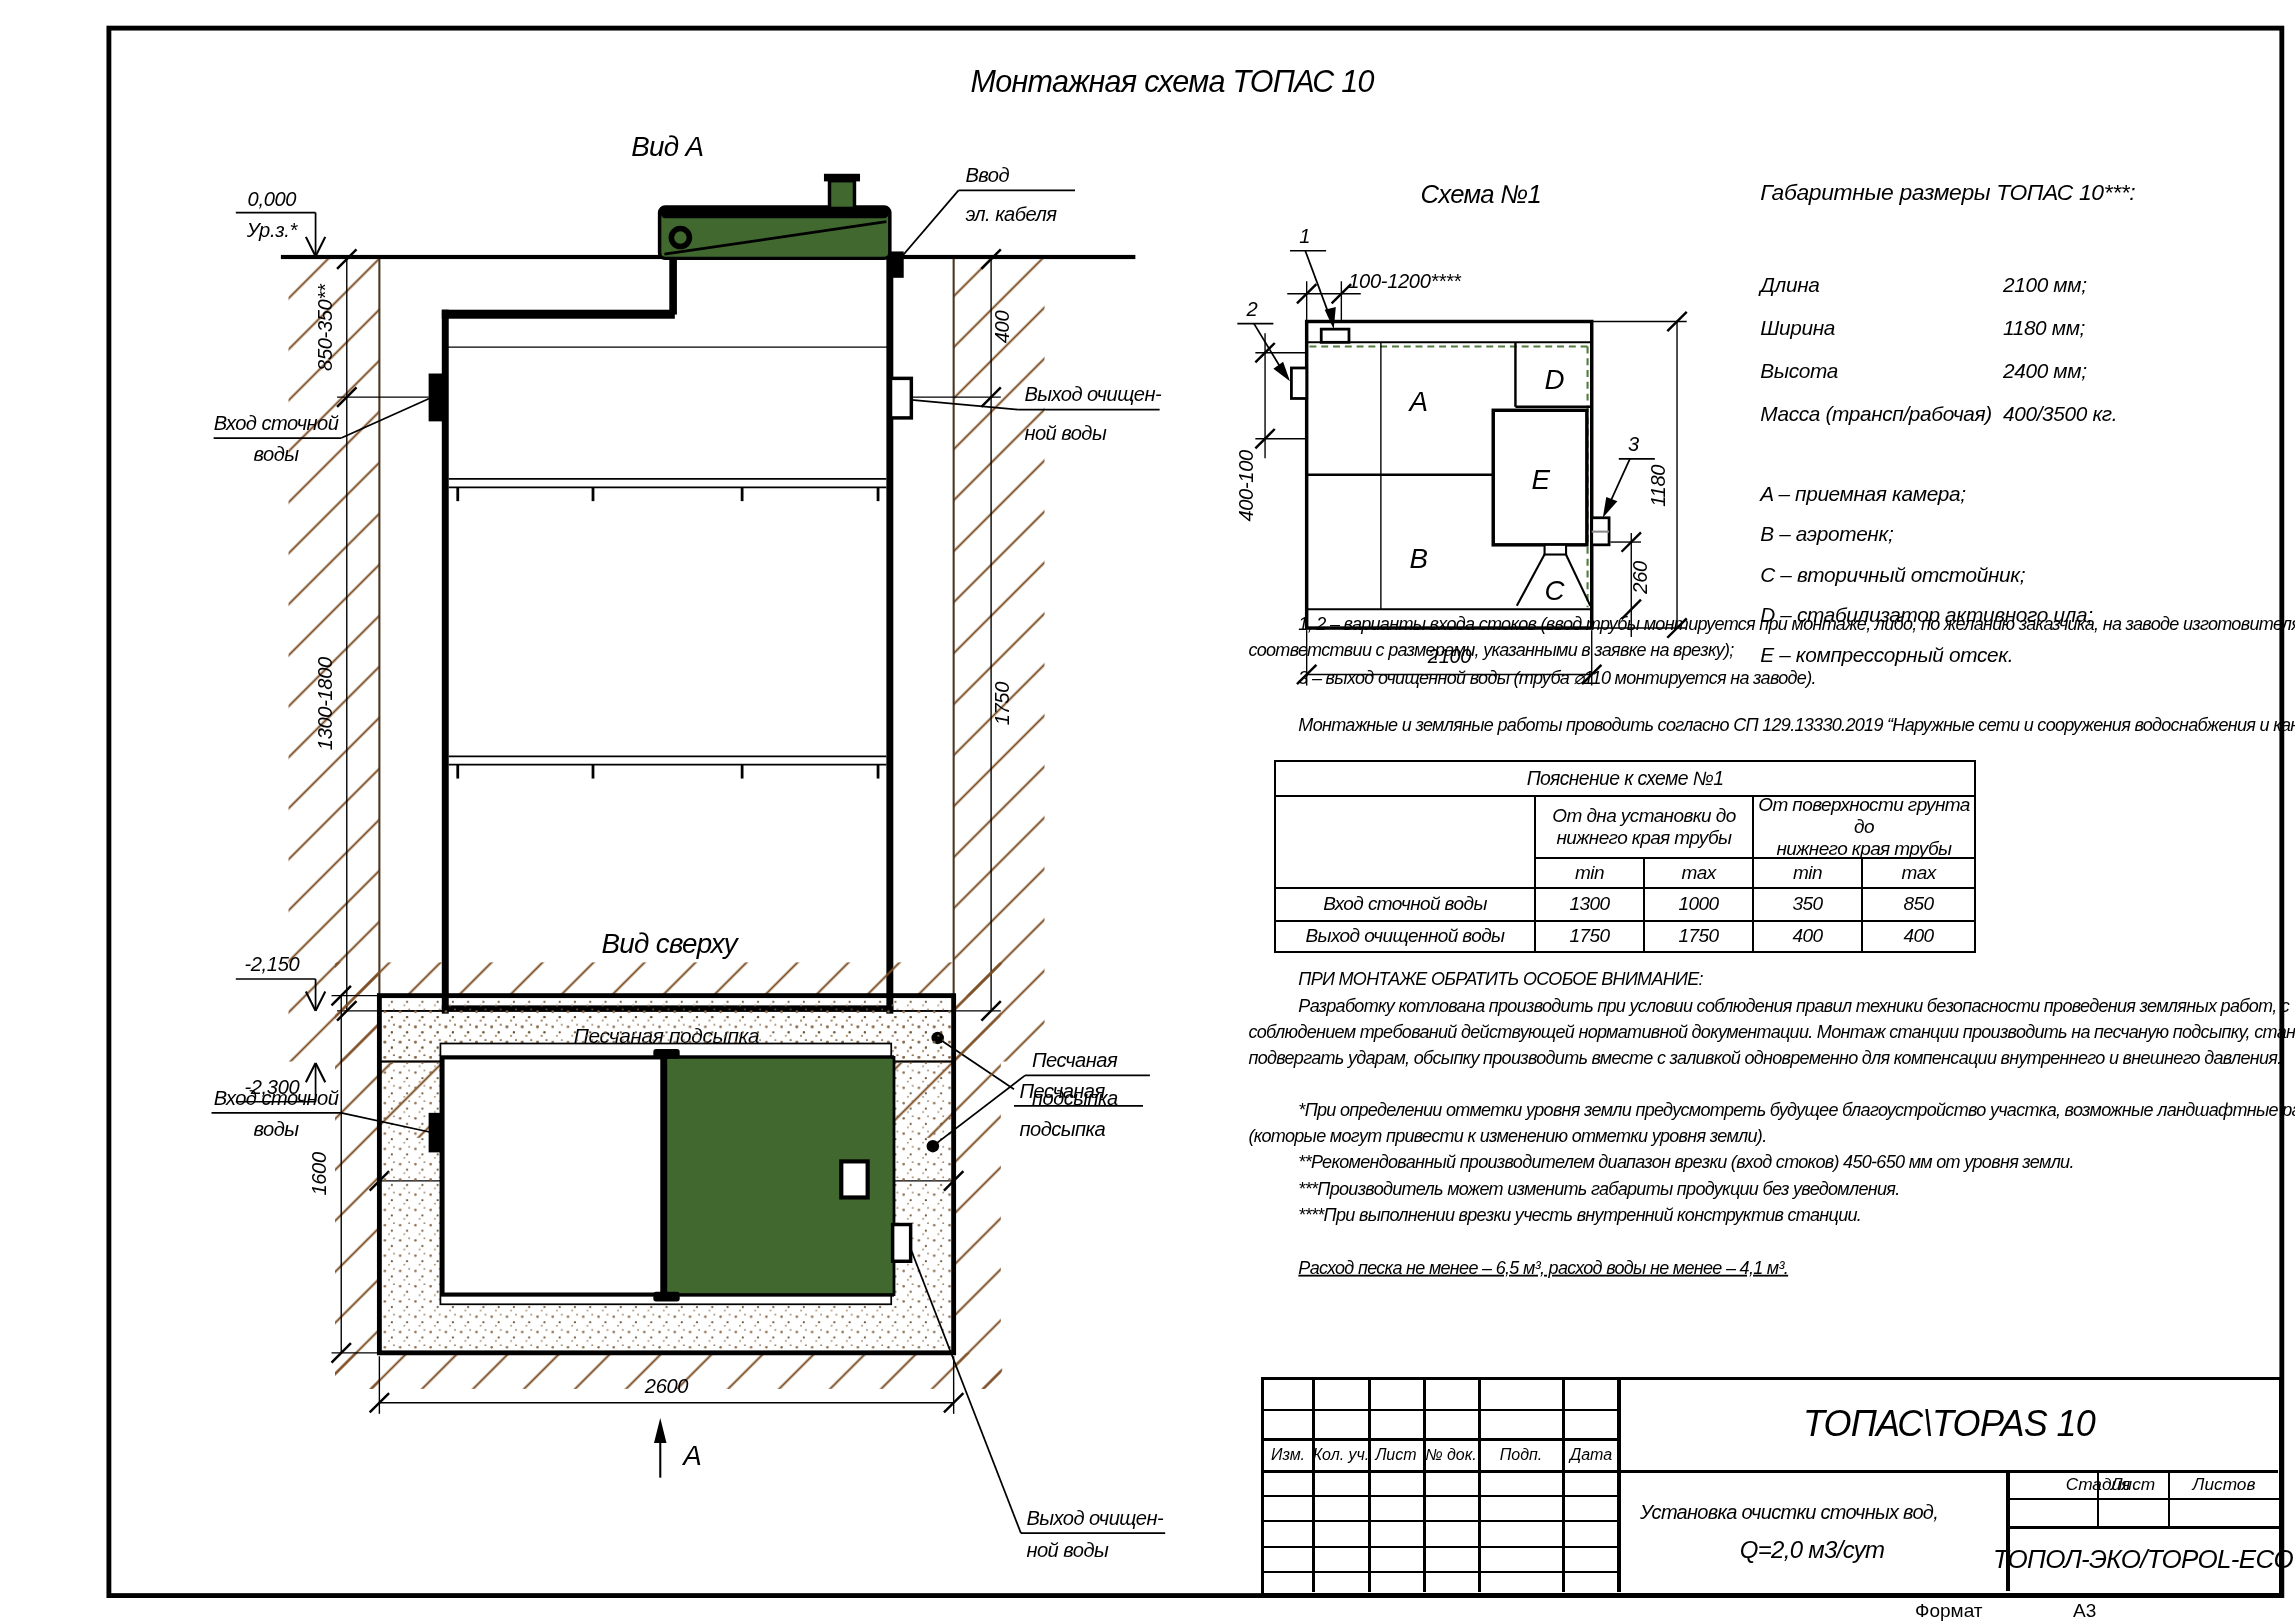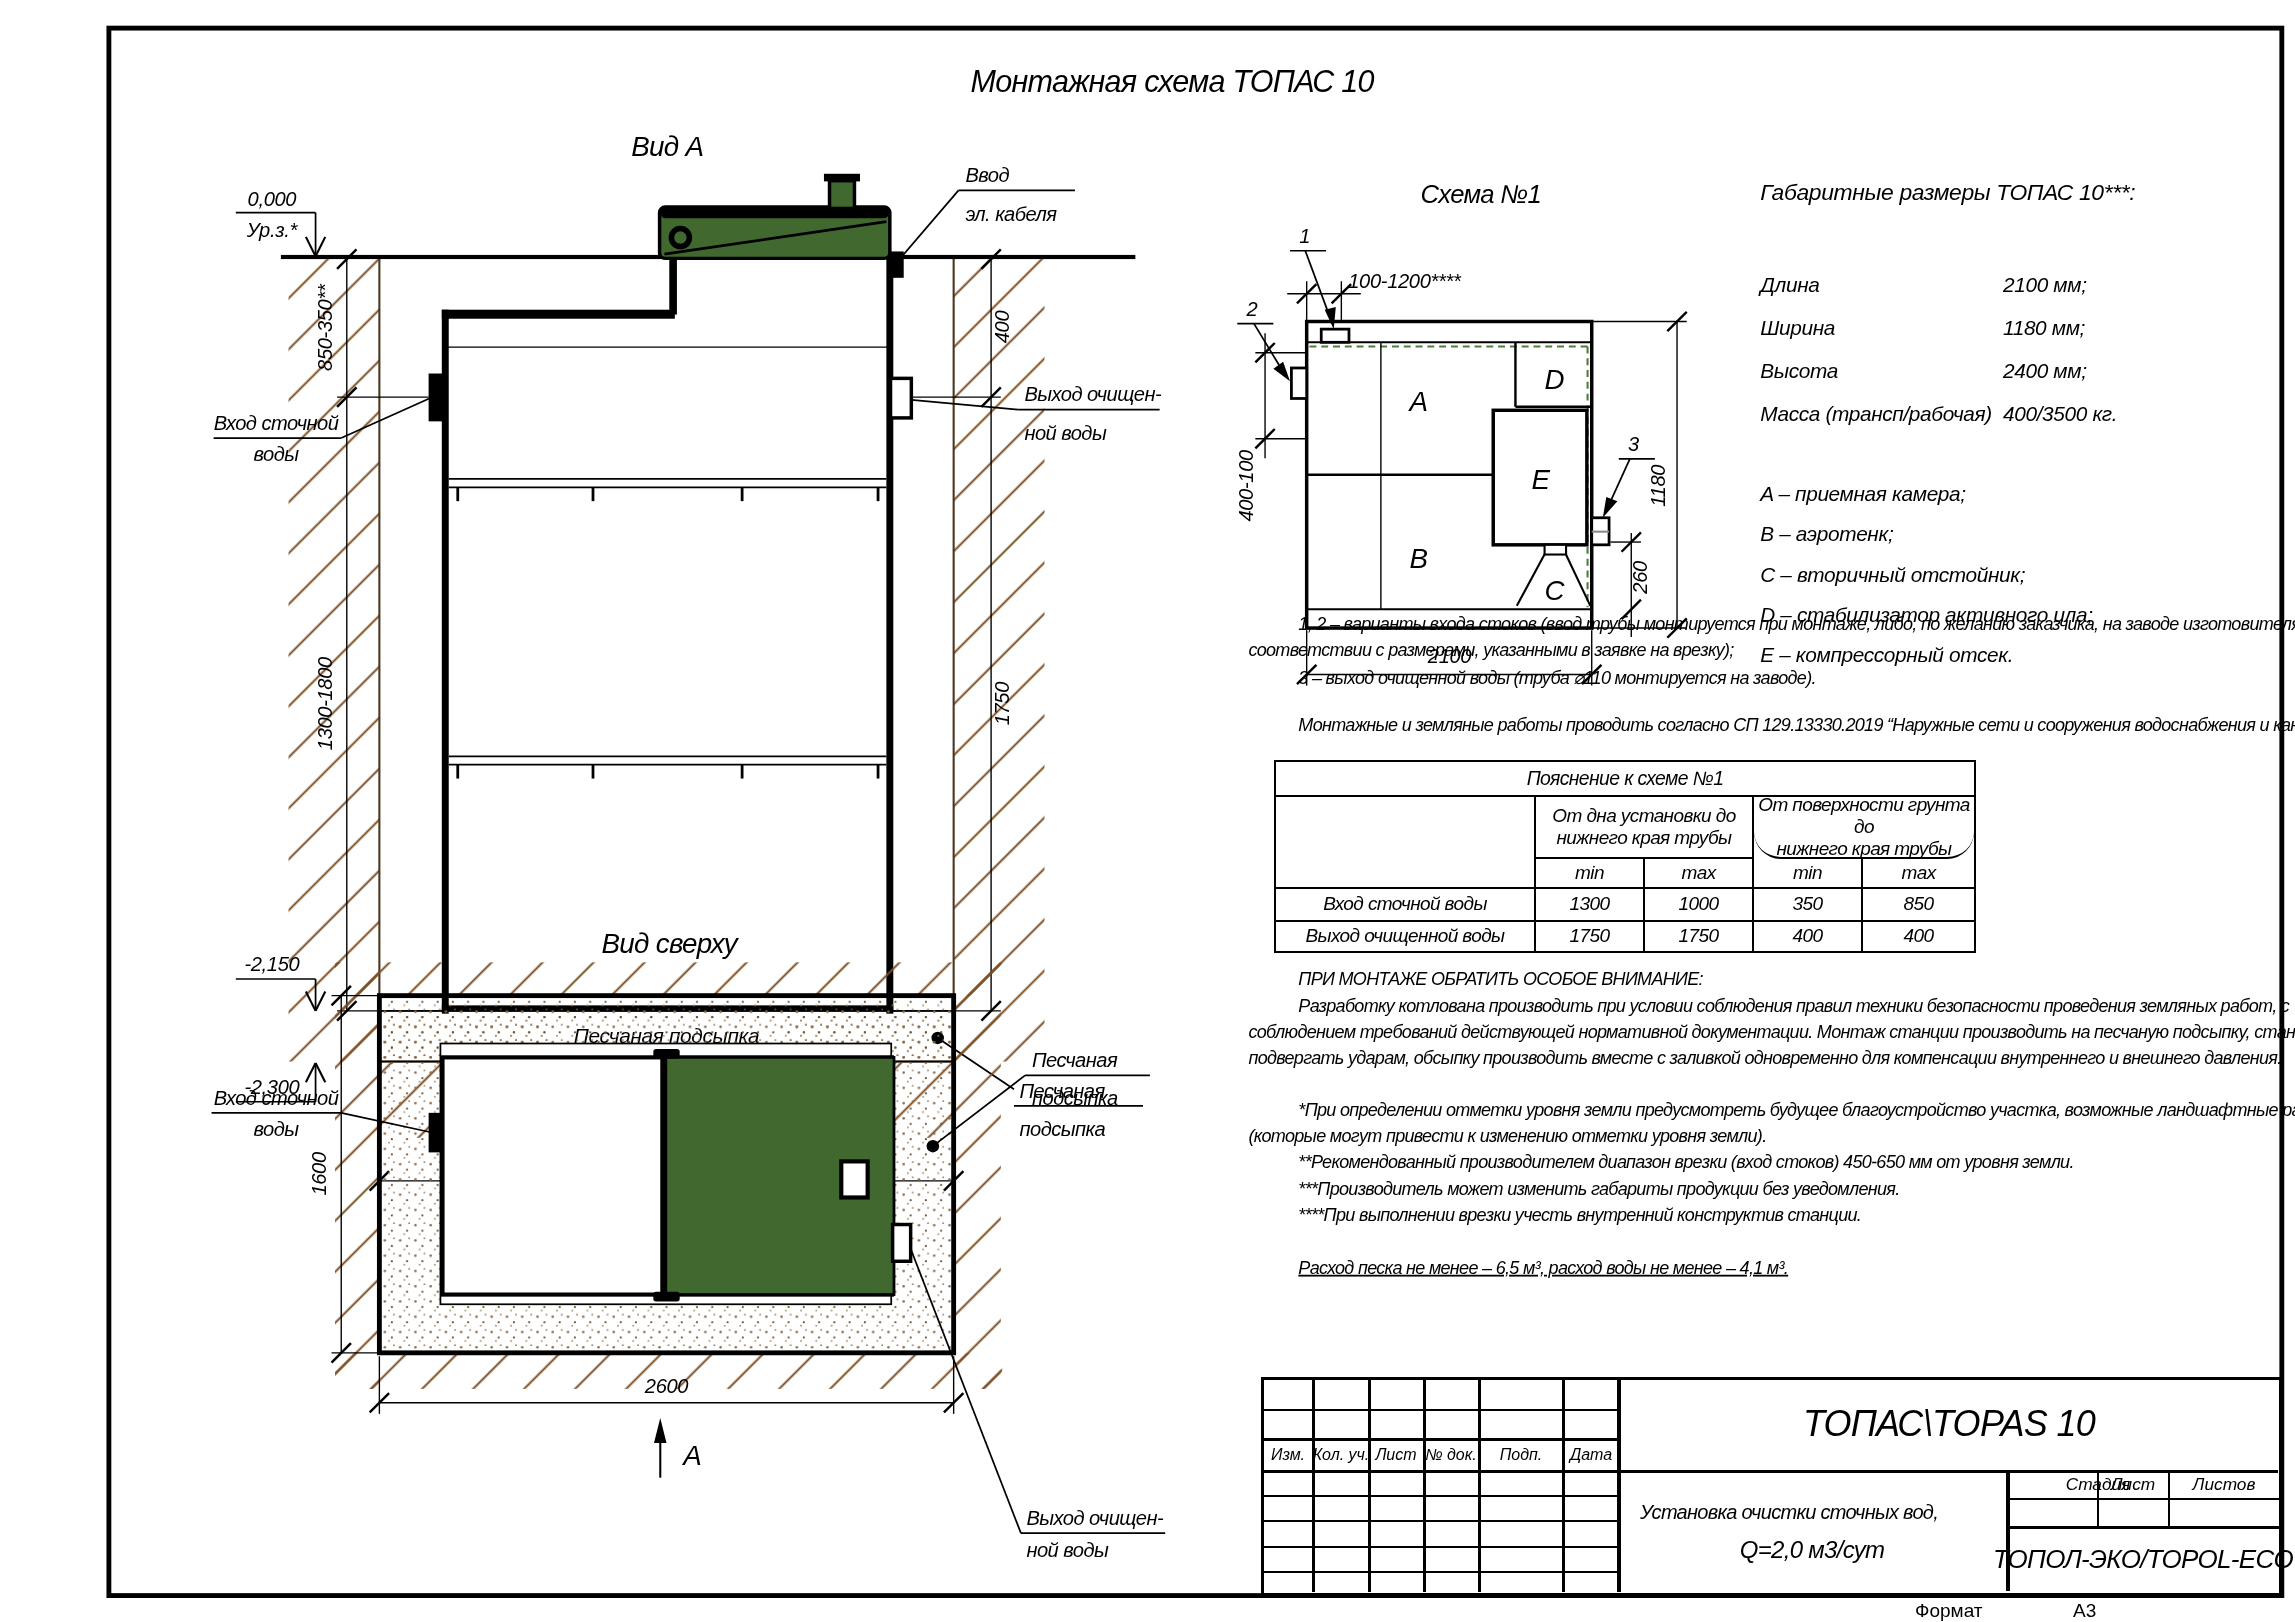--- a/index.html
+++ b/index.html
@@ -390,21 +390,21 @@
   </g>
 </svg>
 
 <div class="tbl">
   <div class="grid">
     <div class="cell last bot" style="grid-column:1/6;height:33px;border-bottom:2.8px solid #000;font-size:19.4px;">Пояснение к схеме №1</div>
     <div class="cell" style="grid-column:1;grid-row:2/4;border-bottom:2.1px solid #000;"></div>
     <div class="cell" style="grid-column:2/4;height:60px;border-bottom:2.1px solid #000;">
       <span><span>От дна установки до</span><br><span>нижнего края трубы</span></span>
     </div>
-    <div class="cell last" style="grid-column:4/6;height:60px;border-bottom:2.1px solid #000;border-radius:27px;">
+    <div class="cell last" style="grid-column:4/6;height:60px;border-bottom:2.1px solid #000;">
       <span><span>От поверхности грунта до</span><br><span>нижнего края трубы</span></span>
     </div>
     <div class="cell" style="grid-column:2;height:28px;">min</div>
     <div class="cell" style="grid-column:3;height:28px;">max</div>
     <div class="cell" style="grid-column:4;height:28px;">min</div>
     <div class="cell last" style="grid-column:5;height:28px;">max</div>
     <div class="cell" style="height:30.5px;">Вход сточной воды</div>
     <div class="cell">1300</div>
     <div class="cell">1000</div>
     <div class="cell">350</div>

